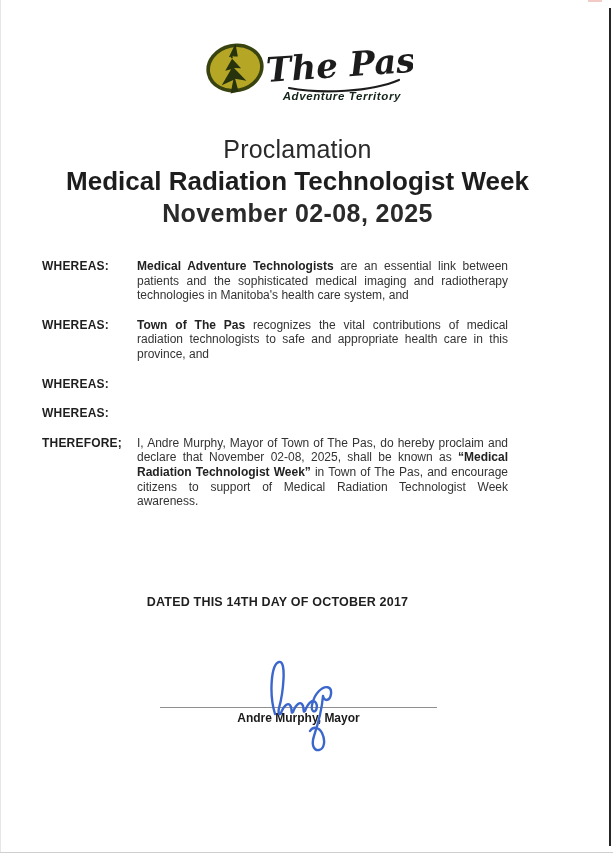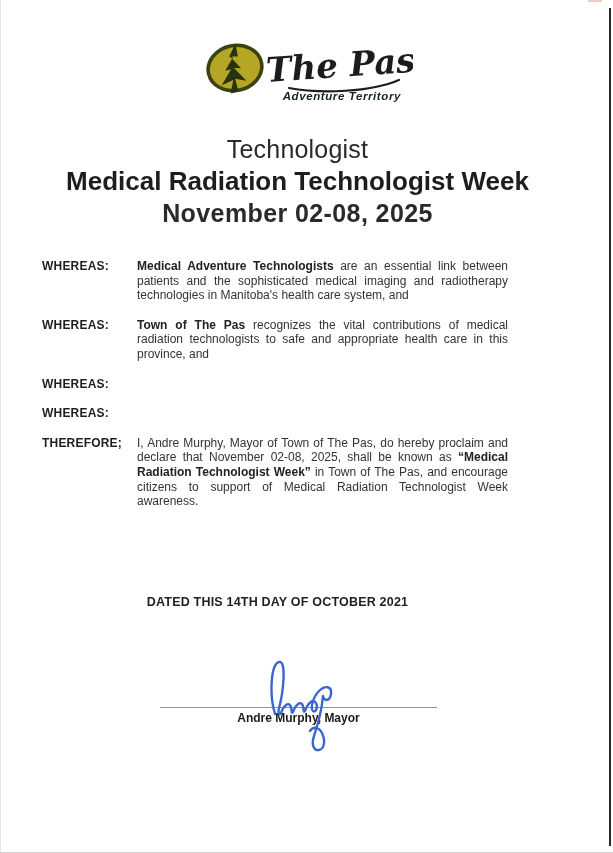--- a/index.html
+++ b/index.html
@@ -53,21 +53,21 @@
     <g>
       <ellipse cx="32" cy="34" rx="27" ry="22.5" transform="rotate(-12 32 34)" stroke-width="3.6" fill="#b5a626" stroke="#39430f"></ellipse>
       <path d="M35,10 L27,23 L32,22 L22,36 L28,35 L17,50 L29,46 L25,59 L33,58 L31,45 L42,48 L31,34 L38,35 L28,22 L36,23 Z" transform="rotate(-6 30 34)" fill="#26330d"></path>
     </g>
     <text x="64" y="48" font-family="DejaVu Serif, serif" font-style="italic" font-weight="bold" font-size="34" transform="rotate(-4 64 48)" fill="#1c1c1c">The Pas</text>
     <path d="M196,46 C 168,58 118,60 86,54" fill="none" stroke-width="2.2" stroke-linecap="round" stroke="#1c1c1c"></path>
     <text x="198" y="66" text-anchor="end" font-family="Liberation Sans, sans-serif" font-style="italic" font-weight="bold" font-size="11.5" letter-spacing="0.6" fill="#14251b">Adventure Territory</text>
   </svg>
 
   <div class="headings">
-    <div class="h-proc">Technologist</div>
+    <div class="h-proc">Proclamation</div>
     <div class="h-subject">Medical Radiation Technologist Week</div>
     <div class="h-date">November 02-08, 2025</div>
   </div>
 
   <div class="clauses">
       <div class="clause">
         <div class="clause-label">WHEREAS:</div>
         <div class="clause-body"><b>Medical Adventure Technologists</b><span> are an essential link between patients and the sophisticated medical imaging and radiotherapy technologies in Manitoba's health care system, and</span></div>
       </div>
       <div class="clause">
@@ -79,21 +79,21 @@
       </div>
       <div class="clause">
         <div class="clause-label">WHEREAS:</div>
       </div>
       <div class="clause">
         <div class="clause-label">THEREFORE;</div>
         <div class="clause-body"><span>I, Andre Murphy, Mayor of Town of The Pas, do hereby proclaim and declare that November 02-08, 2025, shall be known as </span><b>“Medical Radiation Technologist Week”</b><span> in Town of The Pas, and encourage citizens to support of Medical Radiation Technologist Week awareness.</span></div>
       </div>
     </div>
 
-  <div class="dated">DATED THIS 14TH DAY OF OCTOBER 2021</div>
+  <div class="dated">DATED THIS 14TH DAY OF OCTOBER 2017</div>
 
   <div class="sig-wrap">
     <div class="sig-line"></div>
     <svg class="sig-svg" viewBox="0 0 92 100">
       <path d="M 13,62 C 7,42 9,12 17,10 C 25,8 21,42 17,56 C 16,61 17,64 19,61
                C 22,53 27,49 29,55 C 30,59 29,62 31,60 C 34,52 39,48 41,54
                C 42,58 41,61 43,59 C 46,51 51,46 54,51 C 56,55 54,61 51,59
                C 48,57 51,45 57,39 C 63,33 70,34 69,42 C 68,49 62,50 61,44
                C 60,56 56,72 52,84 C 49,93 52,99 57,98 C 62,97 64,89 60,81
                C 57,75 51,74 48,79" fill="none" stroke-width="2.4" stroke-linecap="round" stroke-linejoin="round" stroke="#3b66cc"></path>

